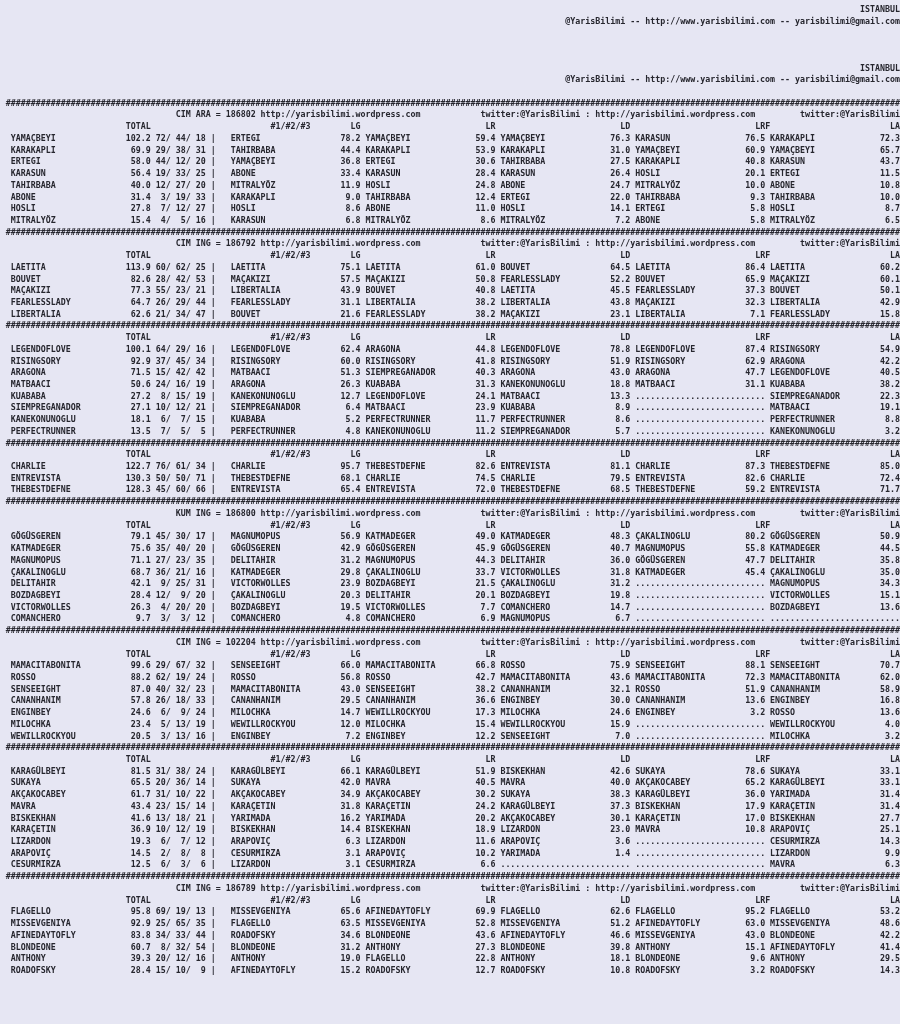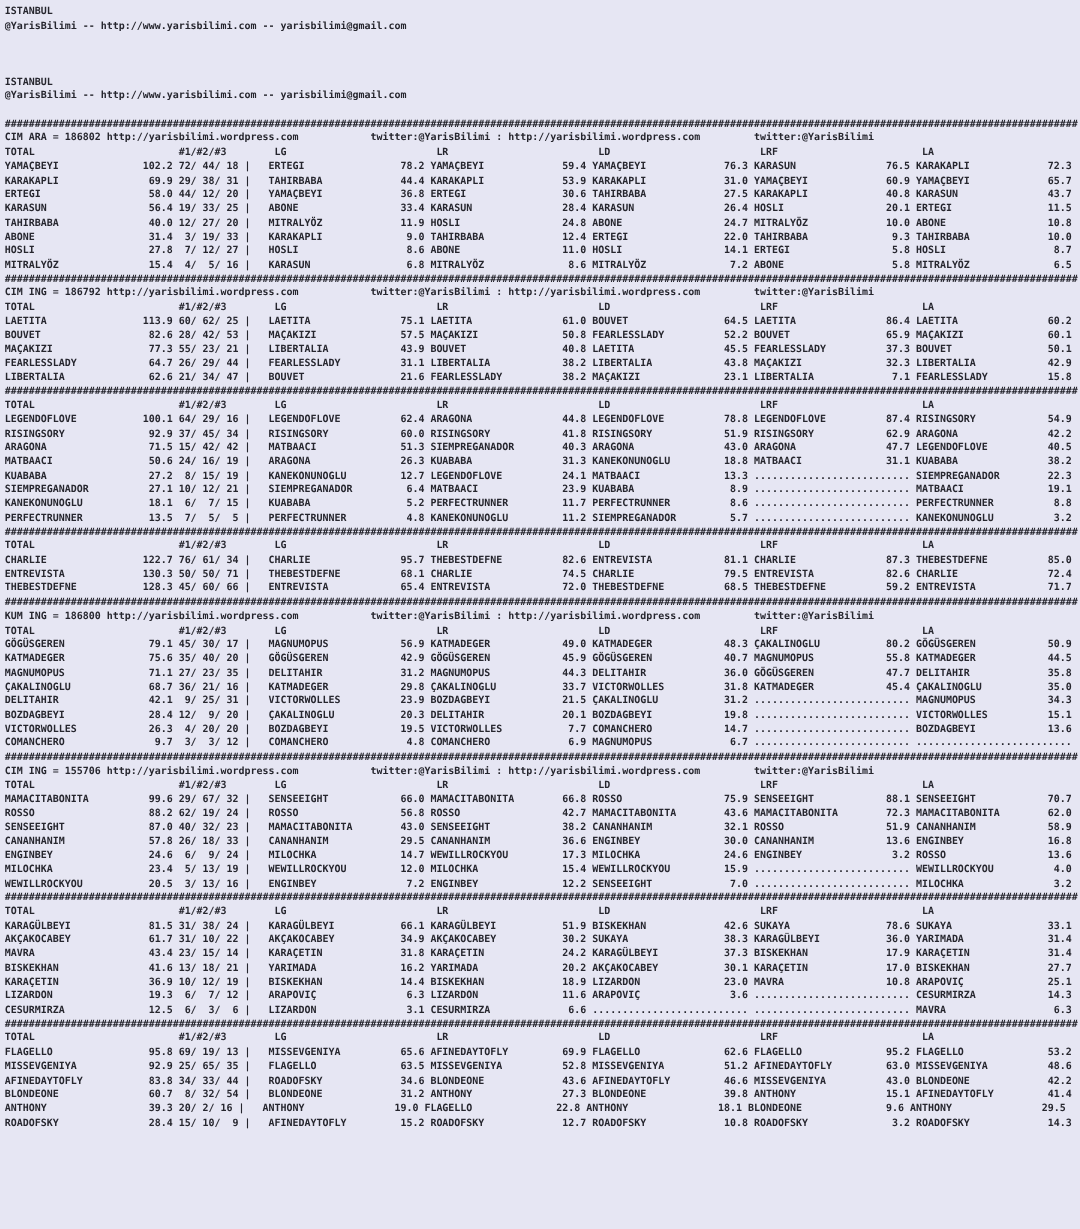--- a/index.html
+++ b/index.html
@@ -24,21 +24,21 @@
   .line {
     white-space: pre;
     height: 11.72px;
     line-height: 11.72px;
     overflow: hidden;
   }
 </style>
 </head>
 <body style="background: rgb(230, 230, 243);">
 
-<div class="doc" style="color: rgb(38, 38, 46);">
+<div class="doc" style="color: rgb(38, 38, 46); text-align: right;">
   <div class="line">ISTANBUL</div>
   <div class="line">@YarisBilimi -- http://www.yarisbilimi.com -- yarisbilimi@gmail.com</div>
   <div class="line"></div>
   <div class="line"></div>
   <div class="line"></div>
   <div class="line">ISTANBUL</div>
   <div class="line">@YarisBilimi -- http://www.yarisbilimi.com -- yarisbilimi@gmail.com</div>
   <div class="line"></div>
   <div id="report-body">
       <div class="line">###################################################################################################################################################################################</div>
@@ -80,40 +80,43 @@
       <div class="line">TOTAL                        #1/#2/#3        LG                         LR                         LD                         LRF                        LA</div>
       <div class="line">GÖGÜSGEREN              79.1 45/ 30/ 17 |   MAGNUMOPUS            56.9 KATMADEGER            49.0 KATMADEGER            48.3 ÇAKALINOGLU           80.2 GÖGÜSGEREN            50.9</div>
       <div class="line">KATMADEGER              75.6 35/ 40/ 20 |   GÖGÜSGEREN            42.9 GÖGÜSGEREN            45.9 GÖGÜSGEREN            40.7 MAGNUMOPUS            55.8 KATMADEGER            44.5</div>
       <div class="line">MAGNUMOPUS              71.1 27/ 23/ 35 |   DELITAHIR             31.2 MAGNUMOPUS            44.3 DELITAHIR             36.0 GÖGÜSGEREN            47.7 DELITAHIR             35.8</div>
       <div class="line">ÇAKALINOGLU             68.7 36/ 21/ 16 |   KATMADEGER            29.8 ÇAKALINOGLU           33.7 VICTORWOLLES          31.8 KATMADEGER            45.4 ÇAKALINOGLU           35.0</div>
       <div class="line">DELITAHIR               42.1  9/ 25/ 31 |   VICTORWOLLES          23.9 BOZDAGBEYI            21.5 ÇAKALINOGLU           31.2 .......................... MAGNUMOPUS            34.3</div>
       <div class="line">BOZDAGBEYI              28.4 12/  9/ 20 |   ÇAKALINOGLU           20.3 DELITAHIR             20.1 BOZDAGBEYI            19.8 .......................... VICTORWOLLES          15.1</div>
       <div class="line">VICTORWOLLES            26.3  4/ 20/ 20 |   BOZDAGBEYI            19.5 VICTORWOLLES           7.7 COMANCHERO            14.7 .......................... BOZDAGBEYI            13.6</div>
       <div class="line">COMANCHERO               9.7  3/  3/ 12 |   COMANCHERO             4.8 COMANCHERO             6.9 MAGNUMOPUS             6.7 .......................... ..........................</div>
       <div class="line">###################################################################################################################################################################################</div>
-      <div class="line">CIM ING = 155706 http://yarisbilimi.wordpress.com            twitter:@YarisBilimi : http://yarisbilimi.wordpress.com         twitter:@YarisBilimi</div>
+      <div class="line">CIM ING = 102204 http://yarisbilimi.wordpress.com            twitter:@YarisBilimi : http://yarisbilimi.wordpress.com         twitter:@YarisBilimi</div>
       <div class="line">TOTAL                        #1/#2/#3        LG                         LR                         LD                         LRF                        LA</div>
       <div class="line">MAMACITABONITA          99.6 29/ 67/ 32 |   SENSEEIGHT            66.0 MAMACITABONITA        66.8 ROSSO                 75.9 SENSEEIGHT            88.1 SENSEEIGHT            70.7</div>
       <div class="line">ROSSO                   88.2 62/ 19/ 24 |   ROSSO                 56.8 ROSSO                 42.7 MAMACITABONITA        43.6 MAMACITABONITA        72.3 MAMACITABONITA        62.0</div>
       <div class="line">SENSEEIGHT              87.0 40/ 32/ 23 |   MAMACITABONITA        43.0 SENSEEIGHT            38.2 CANANHANIM            32.1 ROSSO                 51.9 CANANHANIM            58.9</div>
       <div class="line">CANANHANIM              57.8 26/ 18/ 33 |   CANANHANIM            29.5 CANANHANIM            36.6 ENGINBEY              30.0 CANANHANIM            13.6 ENGINBEY              16.8</div>
       <div class="line">ENGINBEY                24.6  6/  9/ 24 |   MILOCHKA              14.7 WEWILLROCKYOU         17.3 MILOCHKA              24.6 ENGINBEY               3.2 ROSSO                 13.6</div>
       <div class="line">MILOCHKA                23.4  5/ 13/ 19 |   WEWILLROCKYOU         12.0 MILOCHKA              15.4 WEWILLROCKYOU         15.9 .......................... WEWILLROCKYOU          4.0</div>
       <div class="line">WEWILLROCKYOU           20.5  3/ 13/ 16 |   ENGINBEY               7.2 ENGINBEY              12.2 SENSEEIGHT             7.0 .......................... MILOCHKA               3.2</div>
       <div class="line">###################################################################################################################################################################################</div>
       <div class="line">TOTAL                        #1/#2/#3        LG                         LR                         LD                         LRF                        LA</div>
       <div class="line">KARAGÜLBEYI             81.5 31/ 38/ 24 |   KARAGÜLBEYI           66.1 KARAGÜLBEYI           51.9 BISKEKHAN             42.6 SUKAYA                78.6 SUKAYA                33.1</div>
+      <div class="line">SUKAYA                  65.5 20/ 36/ 14 |   SUKAYA                42.0 MAVRA                 40.5 MAVRA                 40.0 AKÇAKOCABEY           65.2 KARAGÜLBEYI           33.1</div>
       <div class="line">AKÇAKOCABEY             61.7 31/ 10/ 22 |   AKÇAKOCABEY           34.9 AKÇAKOCABEY           30.2 SUKAYA                38.3 KARAGÜLBEYI           36.0 YARIMADA              31.4</div>
       <div class="line">MAVRA                   43.4 23/ 15/ 14 |   KARAÇETIN             31.8 KARAÇETIN             24.2 KARAGÜLBEYI           37.3 BISKEKHAN             17.9 KARAÇETIN             31.4</div>
       <div class="line">BISKEKHAN               41.6 13/ 18/ 21 |   YARIMADA              16.2 YARIMADA              20.2 AKÇAKOCABEY           30.1 KARAÇETIN             17.0 BISKEKHAN             27.7</div>
       <div class="line">KARAÇETIN               36.9 10/ 12/ 19 |   BISKEKHAN             14.4 BISKEKHAN             18.9 LIZARDON              23.0 MAVRA                 10.8 ARAPOVIÇ              25.1</div>
       <div class="line">LIZARDON                19.3  6/  7/ 12 |   ARAPOVIÇ               6.3 LIZARDON              11.6 ARAPOVIÇ               3.6 .......................... CESURMIRZA            14.3</div>
+      <div class="line">ARAPOVIÇ                14.5  2/  8/  8 |   CESURMIRZA             3.1 ARAPOVIÇ              10.2 YARIMADA               1.4 .......................... LIZARDON               9.9</div>
       <div class="line">CESURMIRZA              12.5  6/  3/  6 |   LIZARDON               3.1 CESURMIRZA             6.6 .......................... .......................... MAVRA                  6.3</div>
       <div class="line">###################################################################################################################################################################################</div>
+      <div class="line">CIM ING = 186789 http://yarisbilimi.wordpress.com            twitter:@YarisBilimi : http://yarisbilimi.wordpress.com         twitter:@YarisBilimi</div>
       <div class="line">TOTAL                        #1/#2/#3        LG                         LR                         LD                         LRF                        LA</div>
       <div class="line">FLAGELLO                95.8 69/ 19/ 13 |   MISSEVGENIYA          65.6 AFINEDAYTOFLY         69.9 FLAGELLO              62.6 FLAGELLO              95.2 FLAGELLO              53.2</div>
       <div class="line">MISSEVGENIYA            92.9 25/ 65/ 35 |   FLAGELLO              63.5 MISSEVGENIYA          52.8 MISSEVGENIYA          51.2 AFINEDAYTOFLY         63.0 MISSEVGENIYA          48.6</div>
       <div class="line">AFINEDAYTOFLY           83.8 34/ 33/ 44 |   ROADOFSKY             34.6 BLONDEONE             43.6 AFINEDAYTOFLY         46.6 MISSEVGENIYA          43.0 BLONDEONE             42.2</div>
       <div class="line">BLONDEONE               60.7  8/ 32/ 54 |   BLONDEONE             31.2 ANTHONY               27.3 BLONDEONE             39.8 ANTHONY               15.1 AFINEDAYTOFLY         41.4</div>
-      <div class="line">ANTHONY                 39.3 20/ 2/ 16 |   ANTHONY               19.0 FLAGELLO              22.8 ANTHONY               18.1 BLONDEONE              9.6 ANTHONY               29.5</div>
+      <div class="line">ANTHONY                 39.3 20/ 12/ 16 |   ANTHONY               19.0 FLAGELLO              22.8 ANTHONY               18.1 BLONDEONE              9.6 ANTHONY               29.5</div>
       <div class="line">ROADOFSKY               28.4 15/ 10/  9 |   AFINEDAYTOFLY         15.2 ROADOFSKY             12.7 ROADOFSKY             10.8 ROADOFSKY              3.2 ROADOFSKY             14.3</div>
     </div>
 </div>
 
 </body></html>

